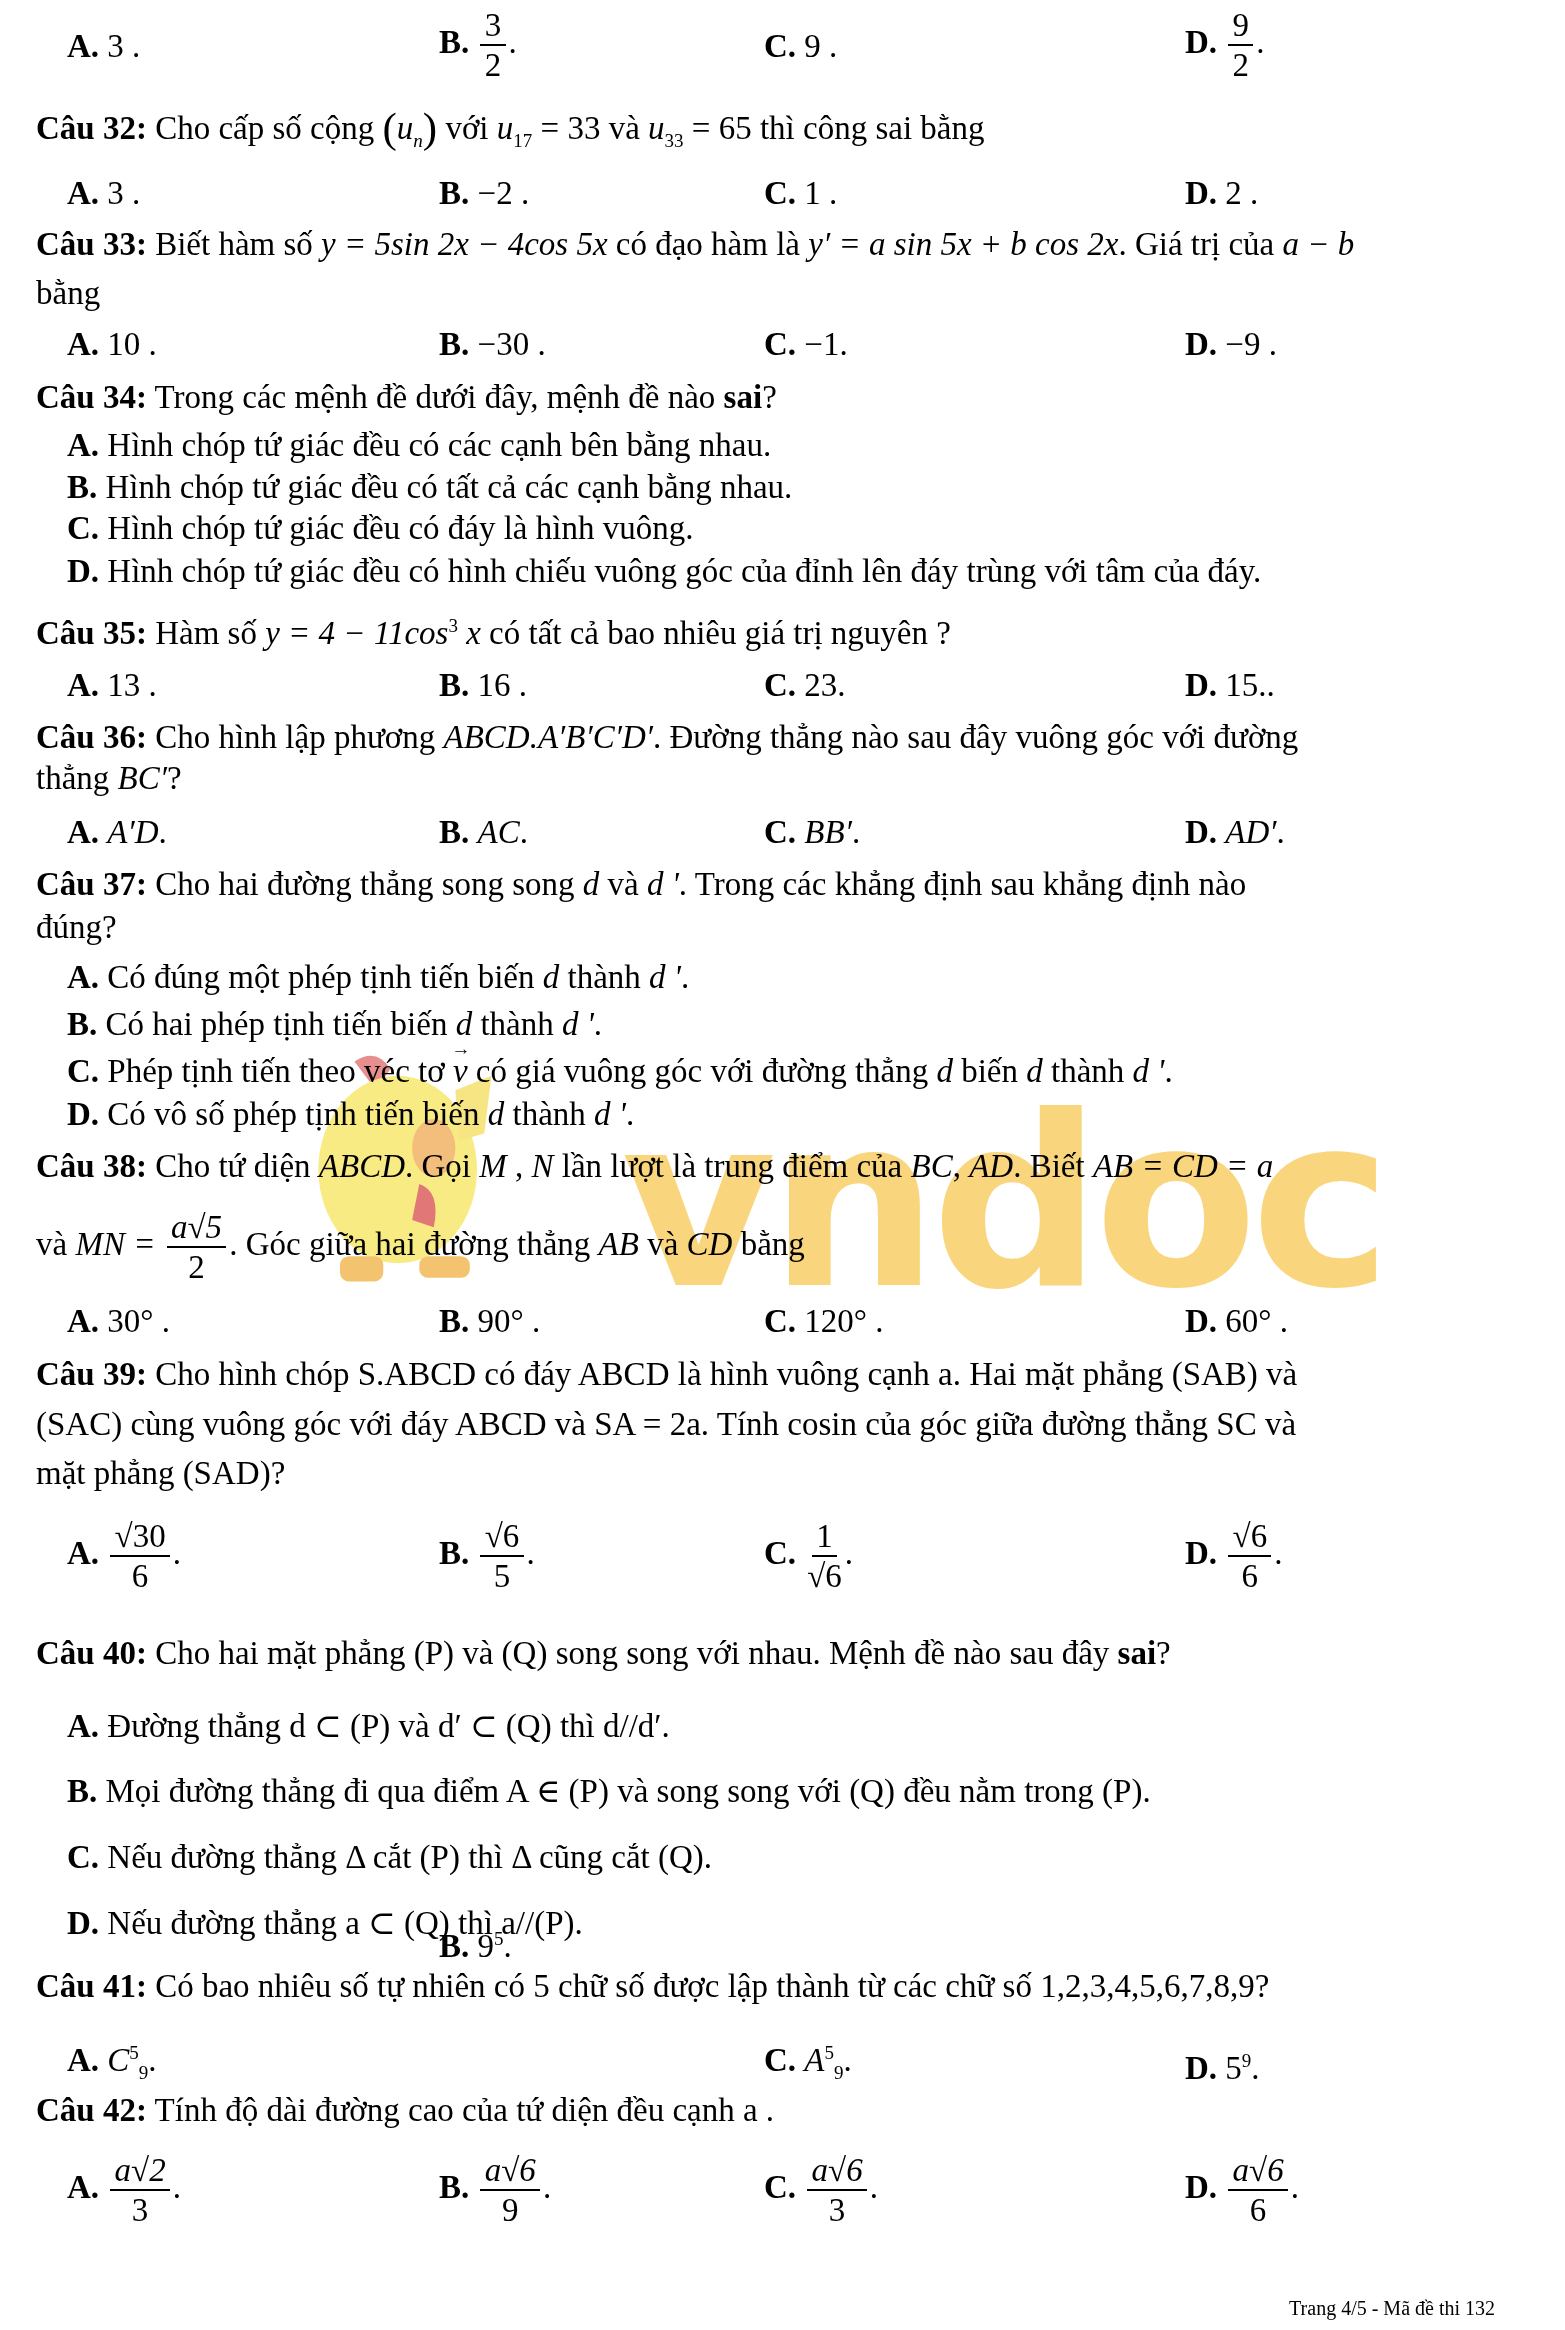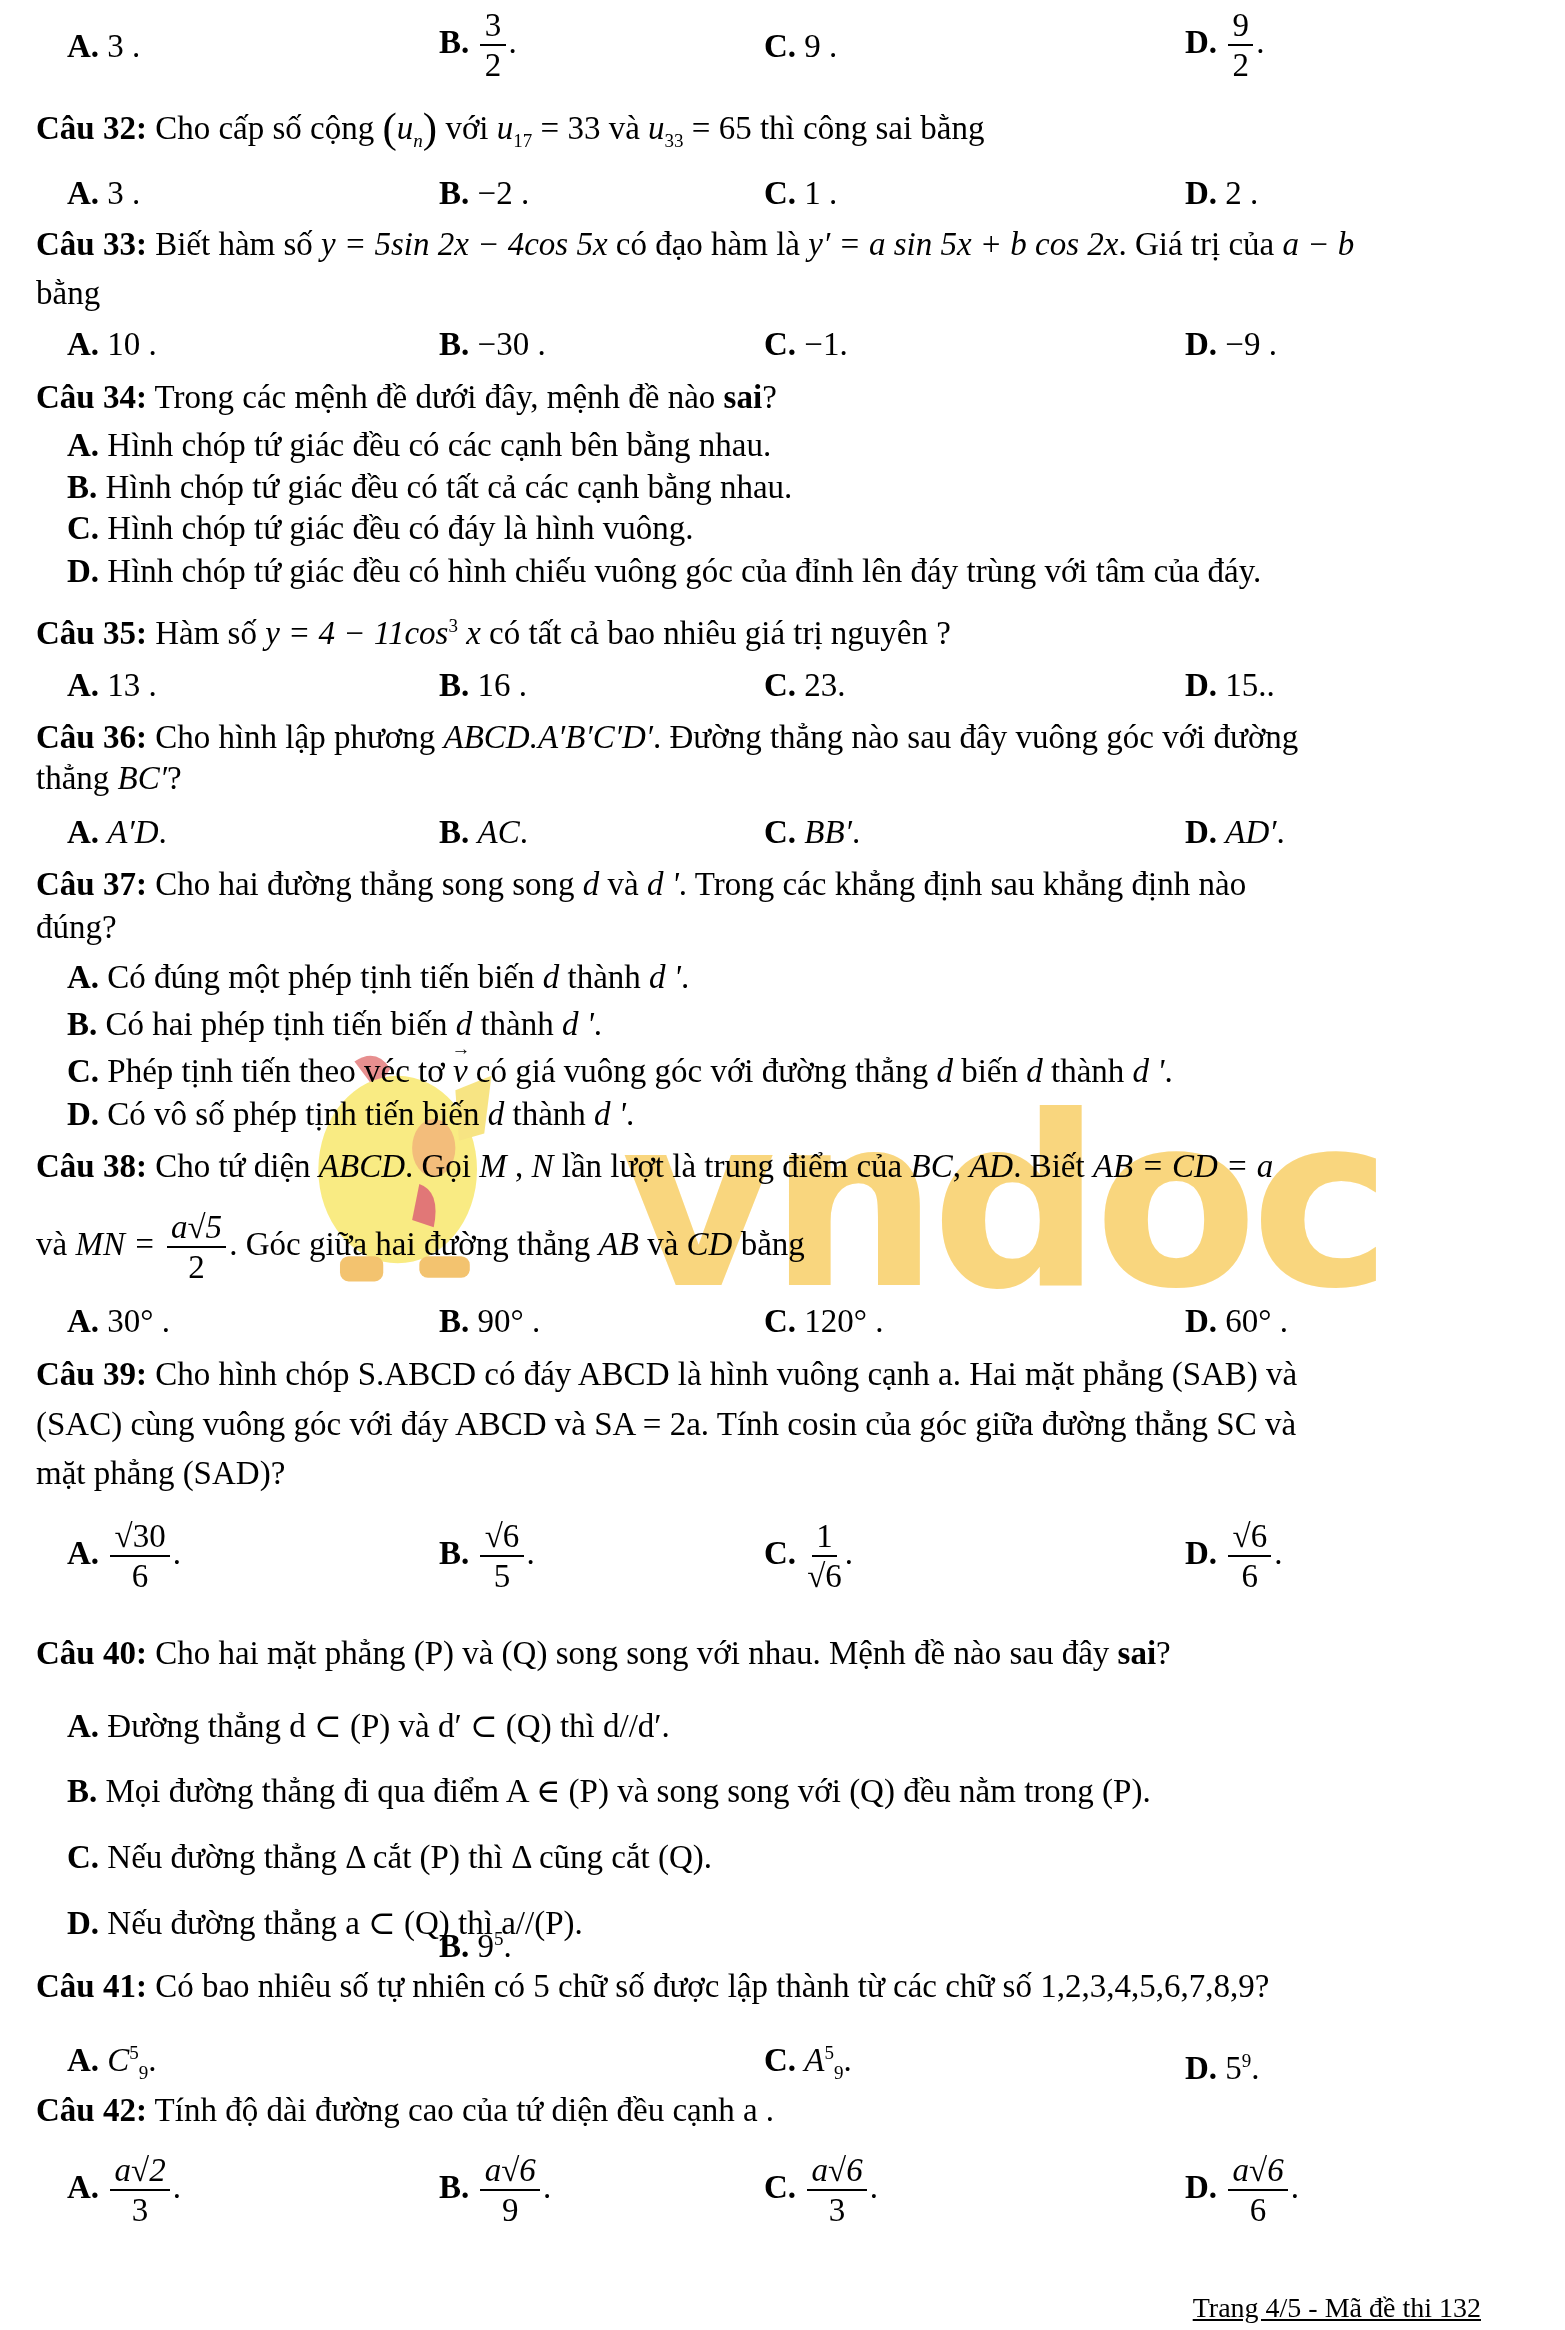--- a/index.html
+++ b/index.html
@@ -15,21 +15,21 @@
   .c0 { left:67px; } .c1 { left:439px; } .c2 { left:764px; } .c3 { left:1185px; }
   .frac { display:inline-flex; flex-direction:column; align-items:center; vertical-align:middle; margin:0 2.9px; }
   .frac .num { border-bottom:2.2px solid #000; padding:0 4.3px; line-height:38px; }
   .frac .den { line-height:38px; }
   sup, sub { font-size:19px; }
   .paren { font-size:43px; font-weight:lighter; vertical-align:-2.9px; }
   .watermark { position:absolute; pointer-events:none; }
   .wm-text { position:absolute; left:621px; top:1084px; font-family:"DejaVu Sans", sans-serif;
              font-weight:bold; font-size:238px; letter-spacing:-7.2px; color:#f8c74d; opacity:0.72; line-height:238px;text-align:center; }
   .mascot { position:absolute; left:311px; top:1047px; width:195px; height:238px; opacity:0.75; }
-  .footer { position:absolute; right:84px; top:2290px; font-size:28px; line-height:36px;text-decoration:underline; }
+  .footer { position:absolute; right:70px; top:2290px; font-size:20px; line-height:36px; }
   .arrow-v { position:relative; display:inline-block; }
   .arrow-v::before { content:"→"; position:absolute; top:-21.7px; left:-1.4px; font-size:19px; font-style:normal; }
 </style>
 </head>
 <body>
 
 <div class="watermark mascot">
   <svg width="195" height="238" viewBox="0 0 270 330">
     <path d="M60 20 Q90 0 110 30 L90 60 Z" fill="#e06a6a"></path>
     <ellipse cx="120" cy="170" rx="110" ry="130" fill="#f7e55a"></ellipse>

